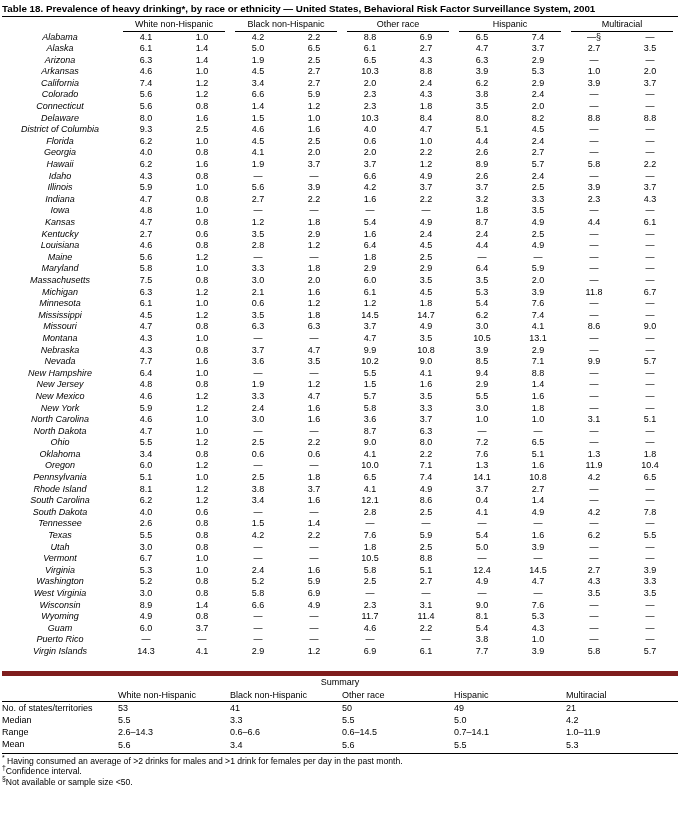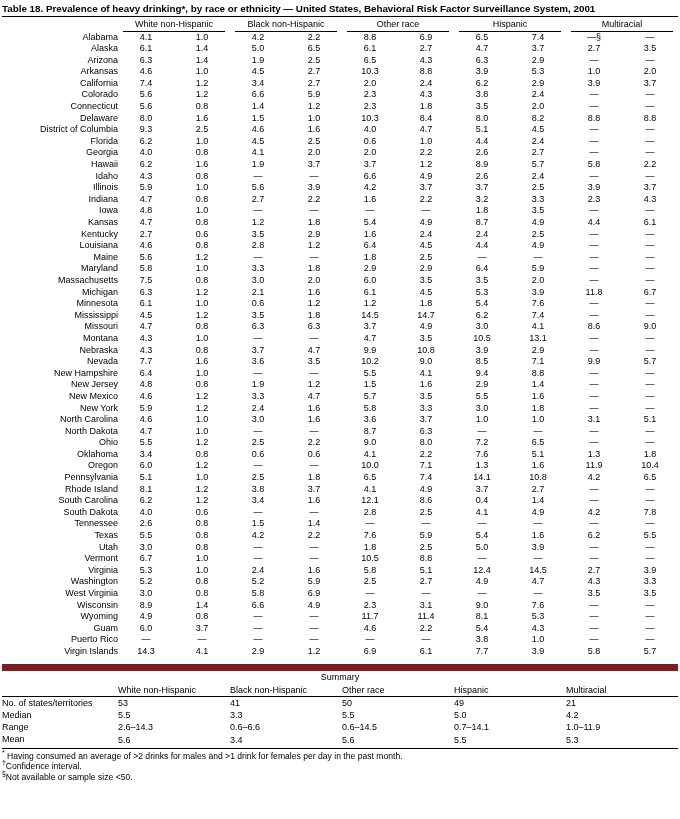--- a/index.html
+++ b/index.html
@@ -20,24 +20,24 @@
   
   col.c-state{width:116px;}
   tr.grouphead th{padding-top:2px;}
   .grp{
     text-align:center;border-bottom:1px solid #000;
     margin:0 5px;line-height:11.5px;font-size:9px;
   }
   tr.colhead th{border-bottom:1px solid #000;line-height:12.5px;}
   th.state-h{text-align:left;}
   th.sub{text-align:center;}
-  td.state{text-align:right;}
+  td.state{text-align:center;font-style:italic;}
   td.val{text-align:center;}
   
-  .summary{border-top:7px solid #7f1d1d;margin-top:6px;}
+  .summary{border-top:5px solid #7f1d1d;margin-top:13px;}
   .sum-title{text-align:center;font-size:9px;line-height:13px;}
   col.s-lbl{width:116px;}
   tr.sum-head th{text-align:left;border-bottom:1px solid #000;line-height:12.5px;}
   td.lbl{text-align:left;}
   td.sval{text-align:left;line-height:12.2px;}
   
   .footnotes{
     border-top:1px solid #000;margin-top:2px;padding-top:2px;
     font-size:8.6px;line-height:10.6px;
   }

